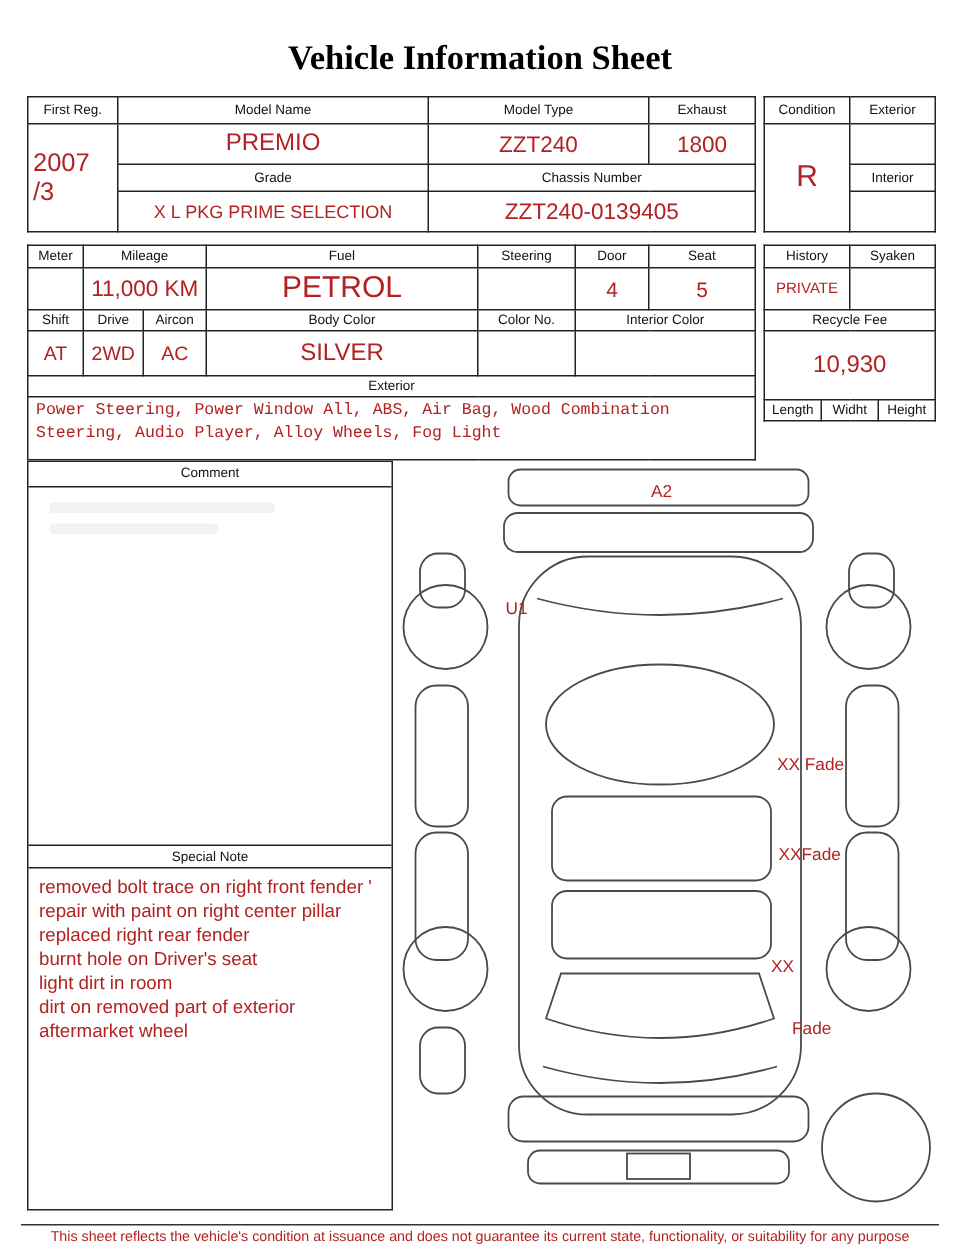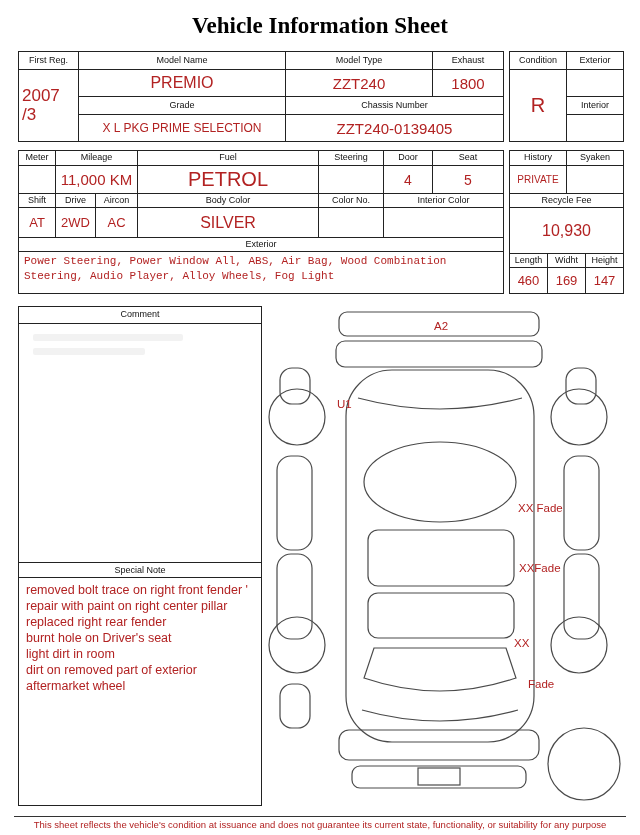--- a/index.html
+++ b/index.html
@@ -2,36 +2,36 @@
 <html style="--red: #b22222;"><head>
 <meta charset="utf-8">
 <style>
   * { margin:0; padding:0; box-sizing:border-box; }
   html,body { background:#fff; }
   body {
     width:640px; height:835px; position:relative;
     font-family:"Liberation Sans", sans-serif; color:#111;
     --red:#b22222;
   }
-  .page { width:640px; height:835px; padding:7px 18px 0; position:relative; overflow:hidden; }
+  .page { width:640px; height:835px; padding:20px 18px 0; position:relative; overflow:hidden; }
   .title {
     text-align:center; font-family:"Liberation Serif", serif;
     font-weight:bold; font-size:23px; margin:6px 0 12px; color:#000;
   }
   table { border-collapse:collapse; table-layout:fixed; }
   td { border:1.5px solid #222; overflow:hidden; vertical-align:middle; }
   .lbl { font-size:9px; text-align:center; color:#111; padding:1px 2px; line-height:1.1; }
   .val { color:var(--red); text-align:center; font-size:14px; }
   .rowflex { display:flex; gap:5px; align-items:flex-start; }
   .firstreg { font-size:17px; text-align:left; padding-left:3px; line-height:1.1; }
   .equip {
     color:var(--red); font-size:11px; text-align:left; vertical-align:top;
     padding:2px 5px; line-height:1.35;font-family:Liberation Mono, monospace;
   }
-  .sec3 { display:flex; margin-top:12px; height:500px; }
+  .sec3 { display:flex; height:500px; }
   .notesbox {
     width:244px; border:1.5px solid #222; display:flex; flex-direction:column; background:#fff;
   }
   .boxhead {
     height:17px; line-height:15px; text-align:center; font-size:9px; color:#111; flex:0 0 auto;
   }
   .comment-head { border-bottom:1.5px solid #222; }
   .special-head { border-top:1.5px solid #222; border-bottom:1.5px solid #222; height:16px; }
   .comment-body { height:238px; flex:0 0 auto; position:relative; }
   .artifact { background:#ededed; border-radius:2px; opacity:.7; position:absolute; height:7px; }
@@ -189,25 +189,20 @@
       <tr style="height:14px">
         <td class="lbl" colspan="4">Recycle Fee</td>
       </tr>
       <tr style="height:46px">
         <td class="val" colspan="4" style="font-size:16px">10,930</td>
       </tr>
       <tr style="height:14px">
         <td class="lbl">Length</td>
         <td class="lbl" colspan="2">Widht</td>
         <td class="lbl">Height</td>
-      </tr>
-      <tr style="height:26px">
-        <td class="val" style="font-size:13px">460</td>
-        <td class="val" colspan="2" style="font-size:13px">169</td>
-        <td class="val" style="font-size:13px">147</td>
       </tr>
     </tbody>
       </table>
   </div>
 
   <div class="sec3">
 
     <div class="notesbox">
       <div class="boxhead comment-head">Comment</div>
       <div class="comment-body">

